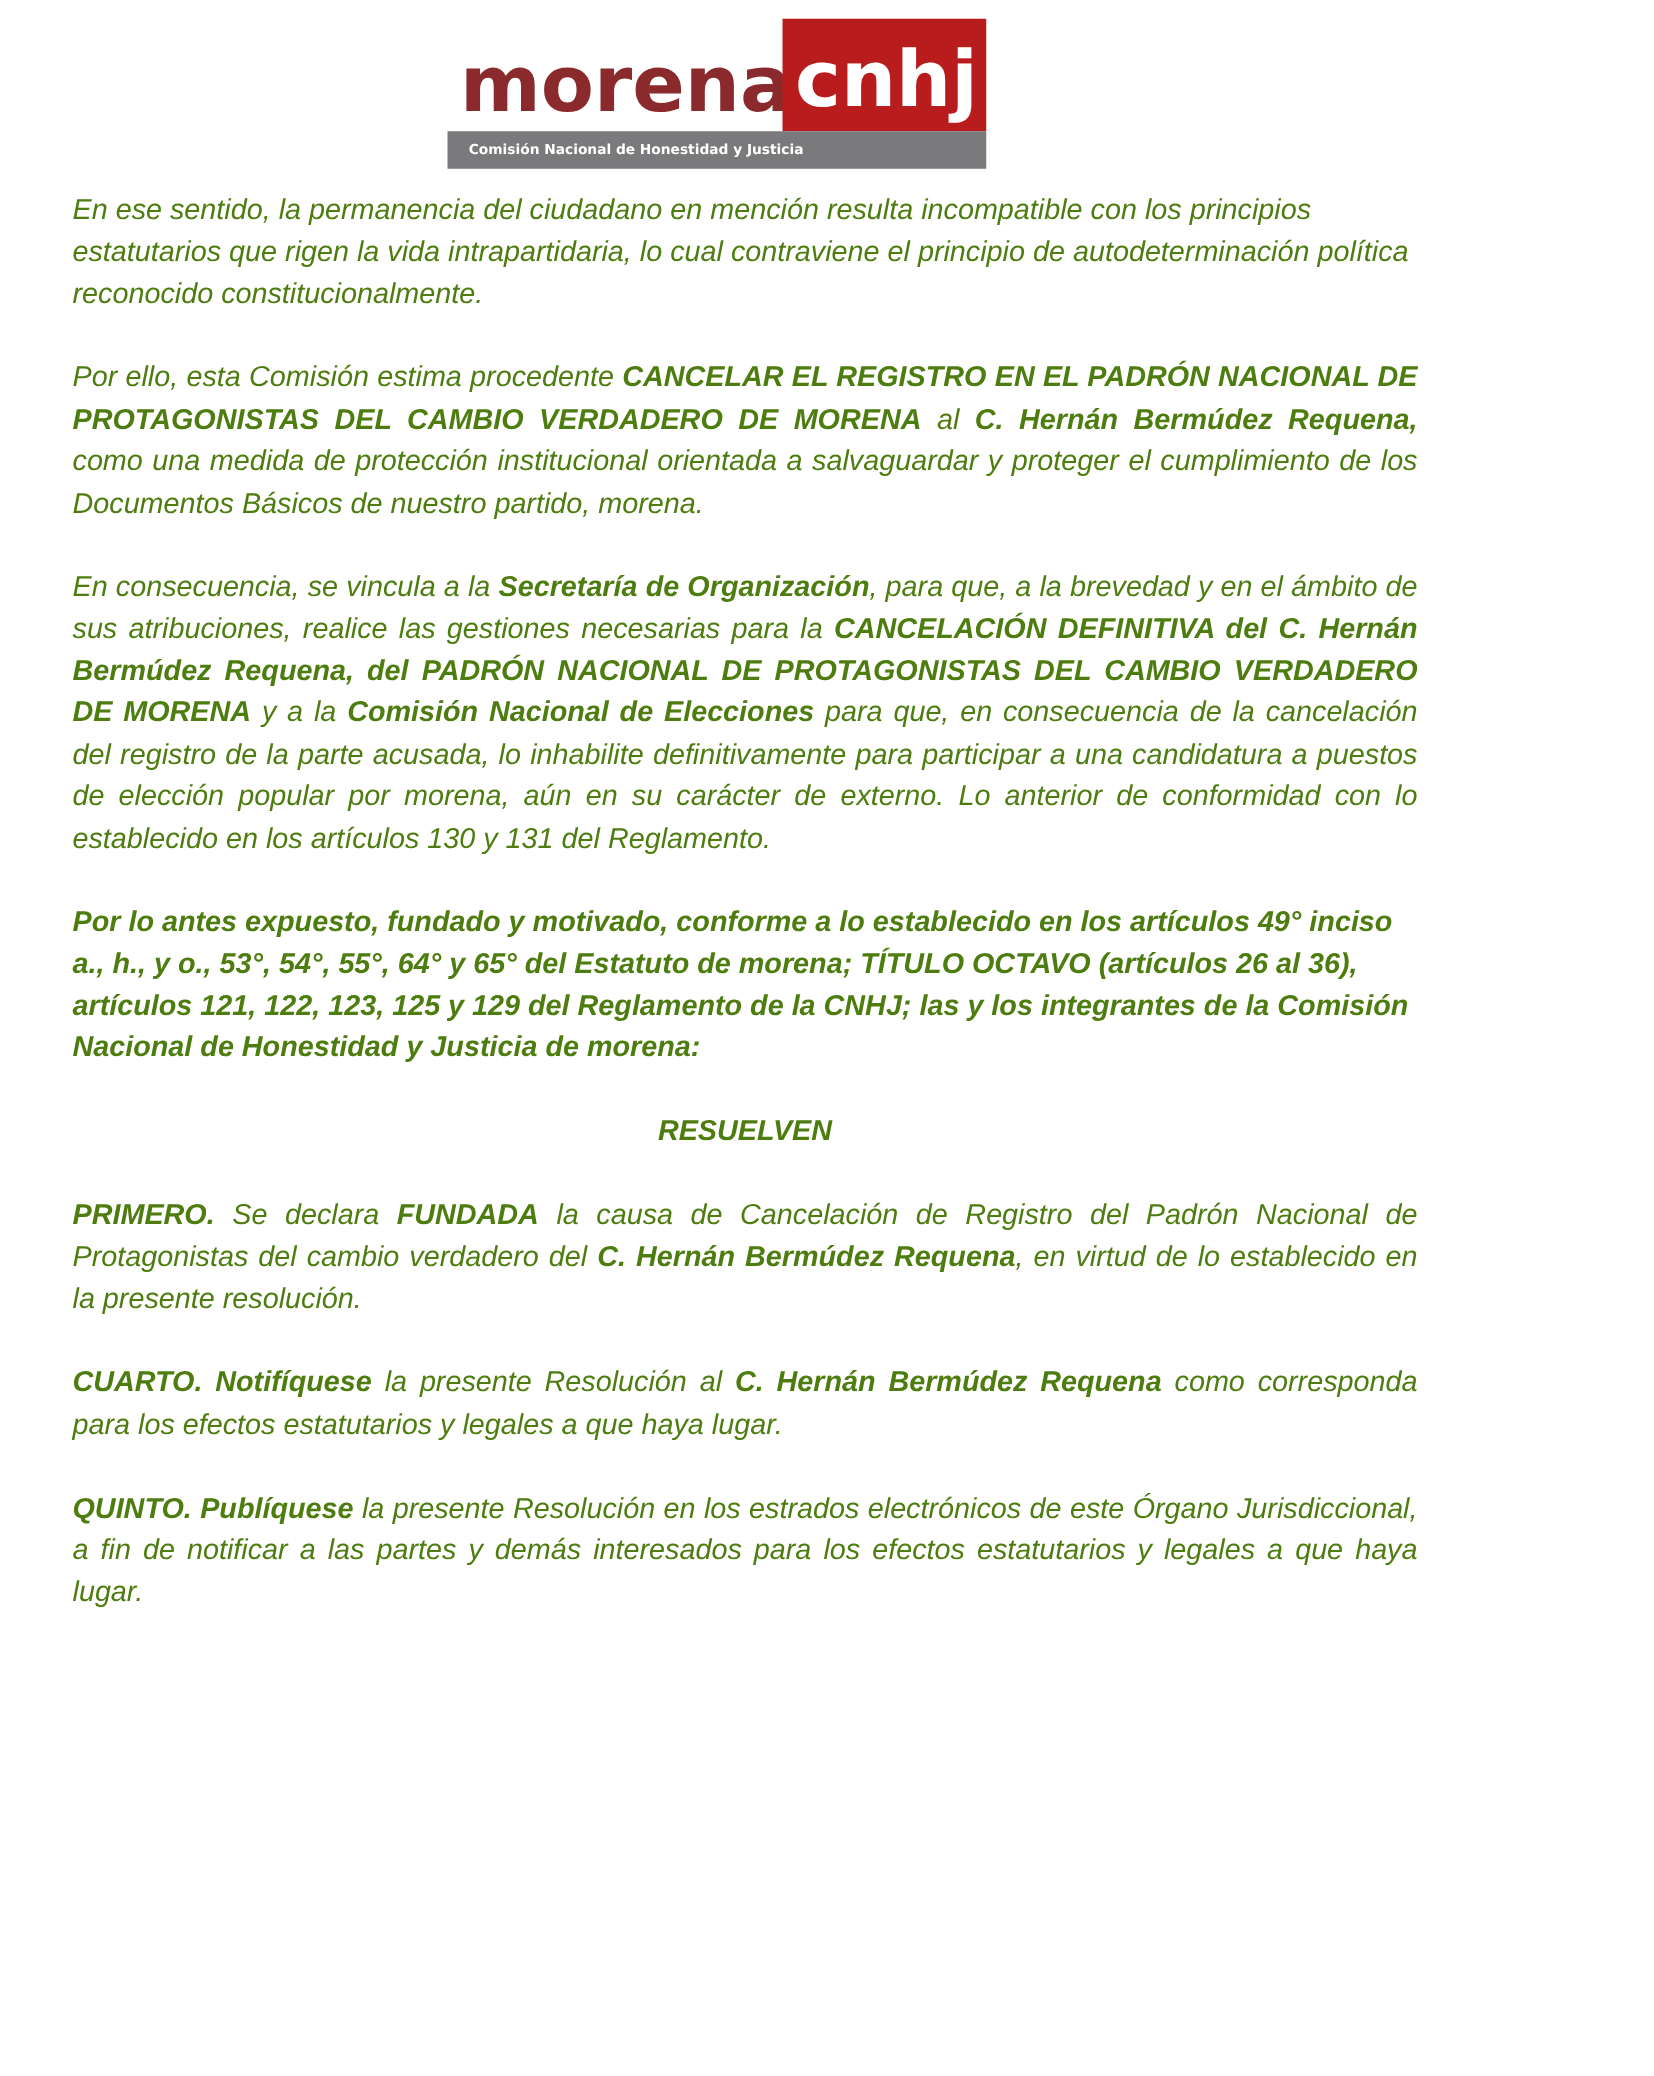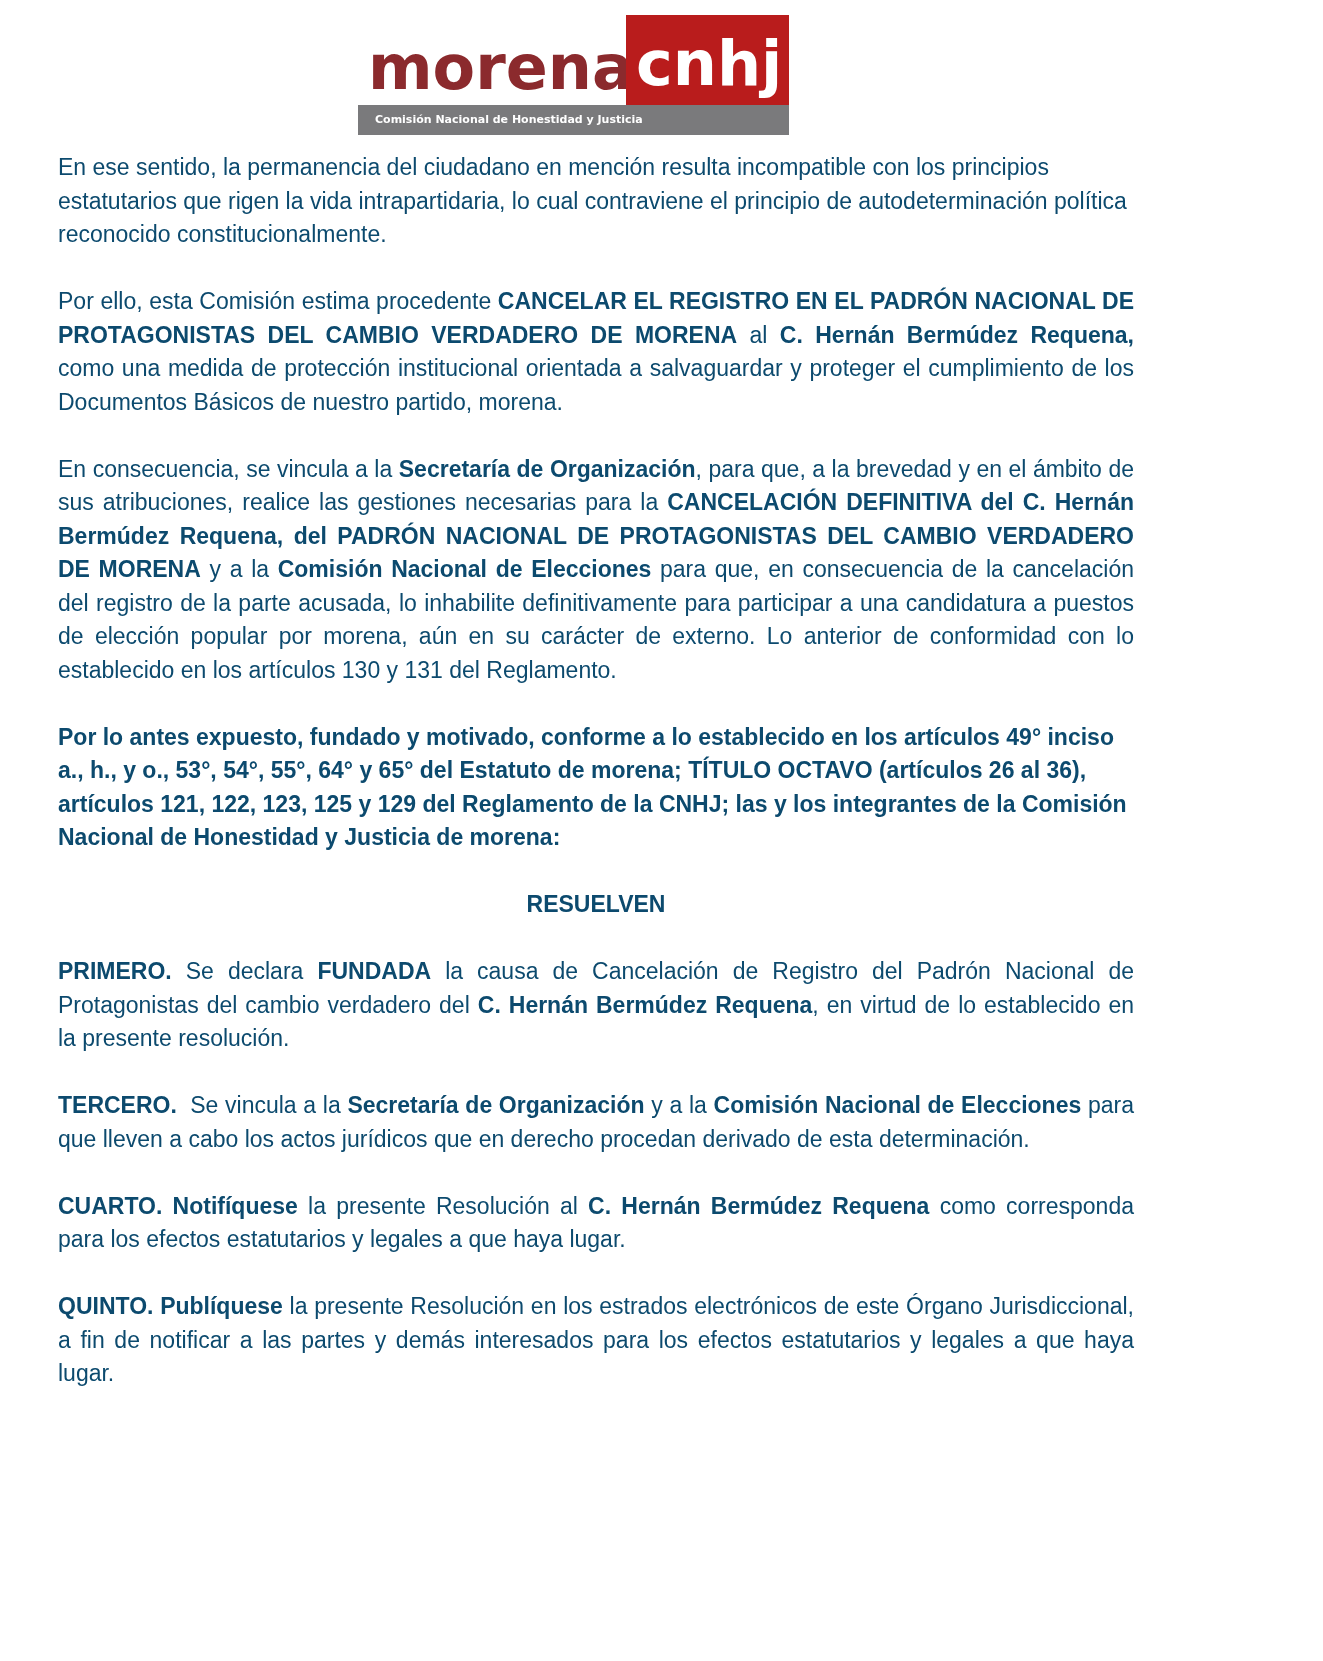--- a/index.html
+++ b/index.html
@@ -25,21 +25,22 @@
     background: #7a7a7c;
   }
   .logo-sub {
     position: absolute; left: 17px; top: 3px;
     font-family: "DejaVu Sans", sans-serif; font-weight: bold;
     font-size: 11px; line-height: 24px; color: #ffffff; white-space: nowrap;
   }
   .doc {
     position: absolute; left: 58px; top: 151px; width: 1076px;
     font-family: "Liberation Sans", sans-serif; font-size: 23px; line-height: 33.5px;
-    color: #0c4a6e;
+    color: #4d7c0f;
+    font-style: italic;
   }
   .doc p { margin: 0 0 33.5px 0; text-align: justify; }
   .doc p.left { text-align: left; }
   .doc p.center { text-align: center; font-weight: bold; }
   .doc p.bold { font-weight: bold; }
   b { font-weight: bold; }
 </style>
 </head>
 <body>
 
@@ -60,18 +61,17 @@
 
   <p><span>En consecuencia, se vincula a la </span><b>Secretaría de Organización</b><span>, para que, a la brevedad y en el ámbito de sus atribuciones, realice las gestiones necesarias para la </span><b>CANCELACIÓN DEFINITIVA del C. Hernán Bermúdez Requena, del PADRÓN NACIONAL DE PROTAGONISTAS DEL CAMBIO VERDADERO DE MORENA</b><span> y a la </span><b>Comisión Nacional de Elecciones</b><span> para que, en consecuencia de la cancelación del registro de la parte acusada, lo inhabilite definitivamente para participar a una candidatura a puestos de elección popular por morena, aún en su carácter de externo. Lo anterior de conformidad con lo establecido en los artículos 130 y 131 del Reglamento.</span></p>
 
   <p class="bold left">Por lo antes expuesto, fundado y motivado, conforme a lo establecido en los artículos 49° inciso a., h., y o., 53°, 54°, 55°, 64° y 65° del Estatuto de morena; TÍTULO OCTAVO (artículos 26 al 36), artículos 121, 122, 123, 125 y 129 del Reglamento de la CNHJ; las y los integrantes de la Comisión Nacional de Honestidad y Justicia de morena:</p>
 
   <p class="center">RESUELVEN</p>
 
   <p><b>PRIMERO.</b><span> Se declara </span><b>FUNDADA</b><span> la causa de Cancelación de Registro del Padrón Nacional de Protagonistas del cambio verdadero del </span><b>C. Hernán Bermúdez Requena</b><span>, en virtud de lo establecido en la presente resolución.</span></p>
 
 
-  <p><b>TERCERO.</b><span style="white-space:pre-wrap">  Se vincula a la </span><b>Secretaría de Organización</b><span> y a la </span><b>Comisión Nacional de Elecciones</b><span> para que lleven a cabo los actos jurídicos que en derecho procedan derivado de esta determinación.</span></p>
 
   <p><b>CUARTO. Notifíquese</b><span> la presente Resolución al </span><b>C. Hernán Bermúdez Requena</b><span> como corresponda para los efectos estatutarios y legales a que haya lugar.</span></p>
 
   <p><b>QUINTO. Publíquese</b><span> la presente Resolución en los estrados electrónicos de este Órgano Jurisdiccional, a fin de notificar a las partes y demás interesados para los efectos estatutarios y legales a que haya lugar.</span></p>
 </div>
 
 </body></html>

